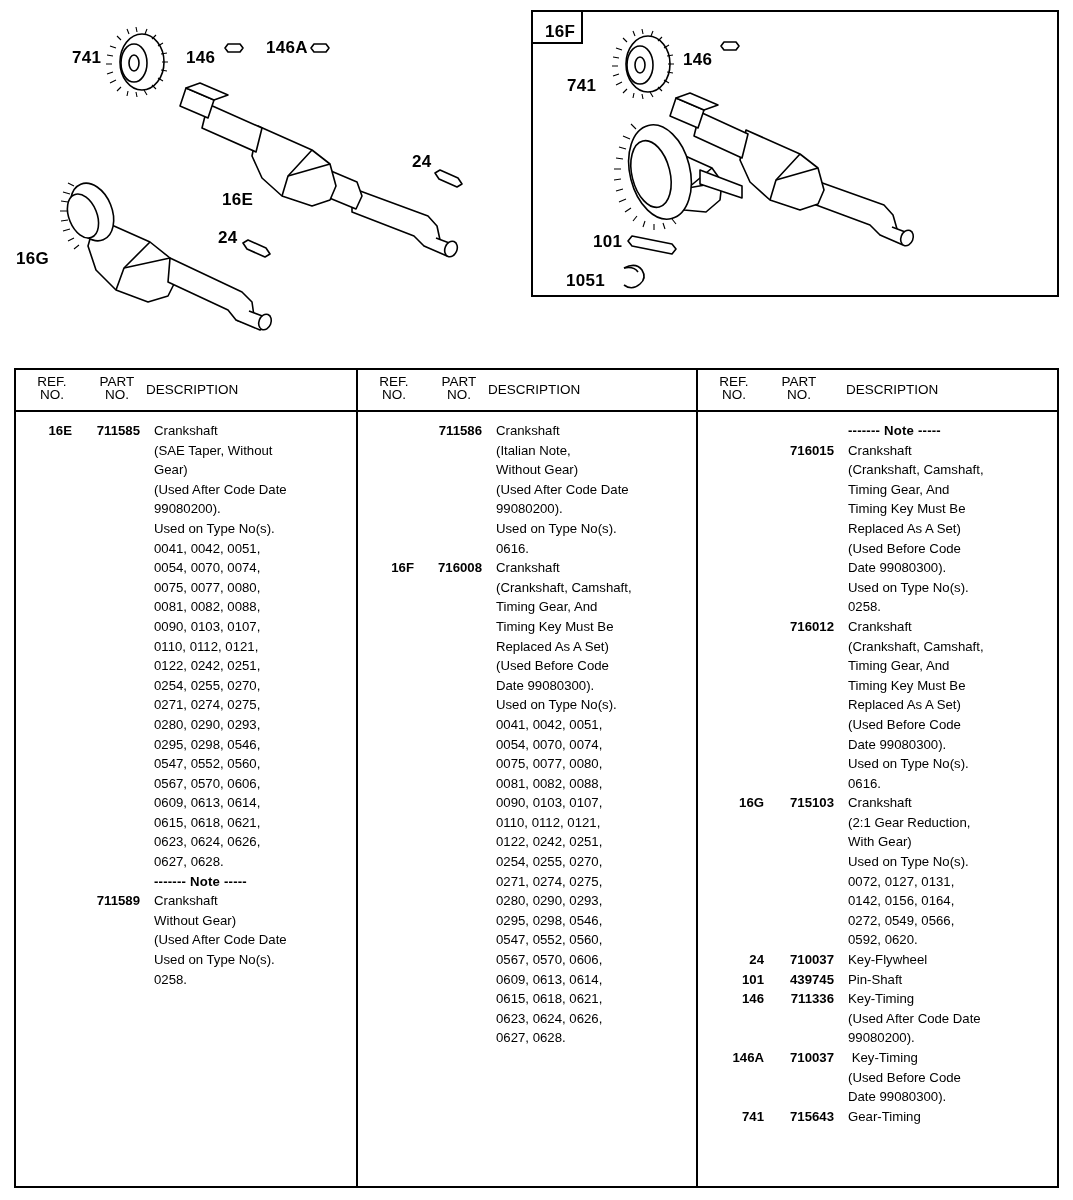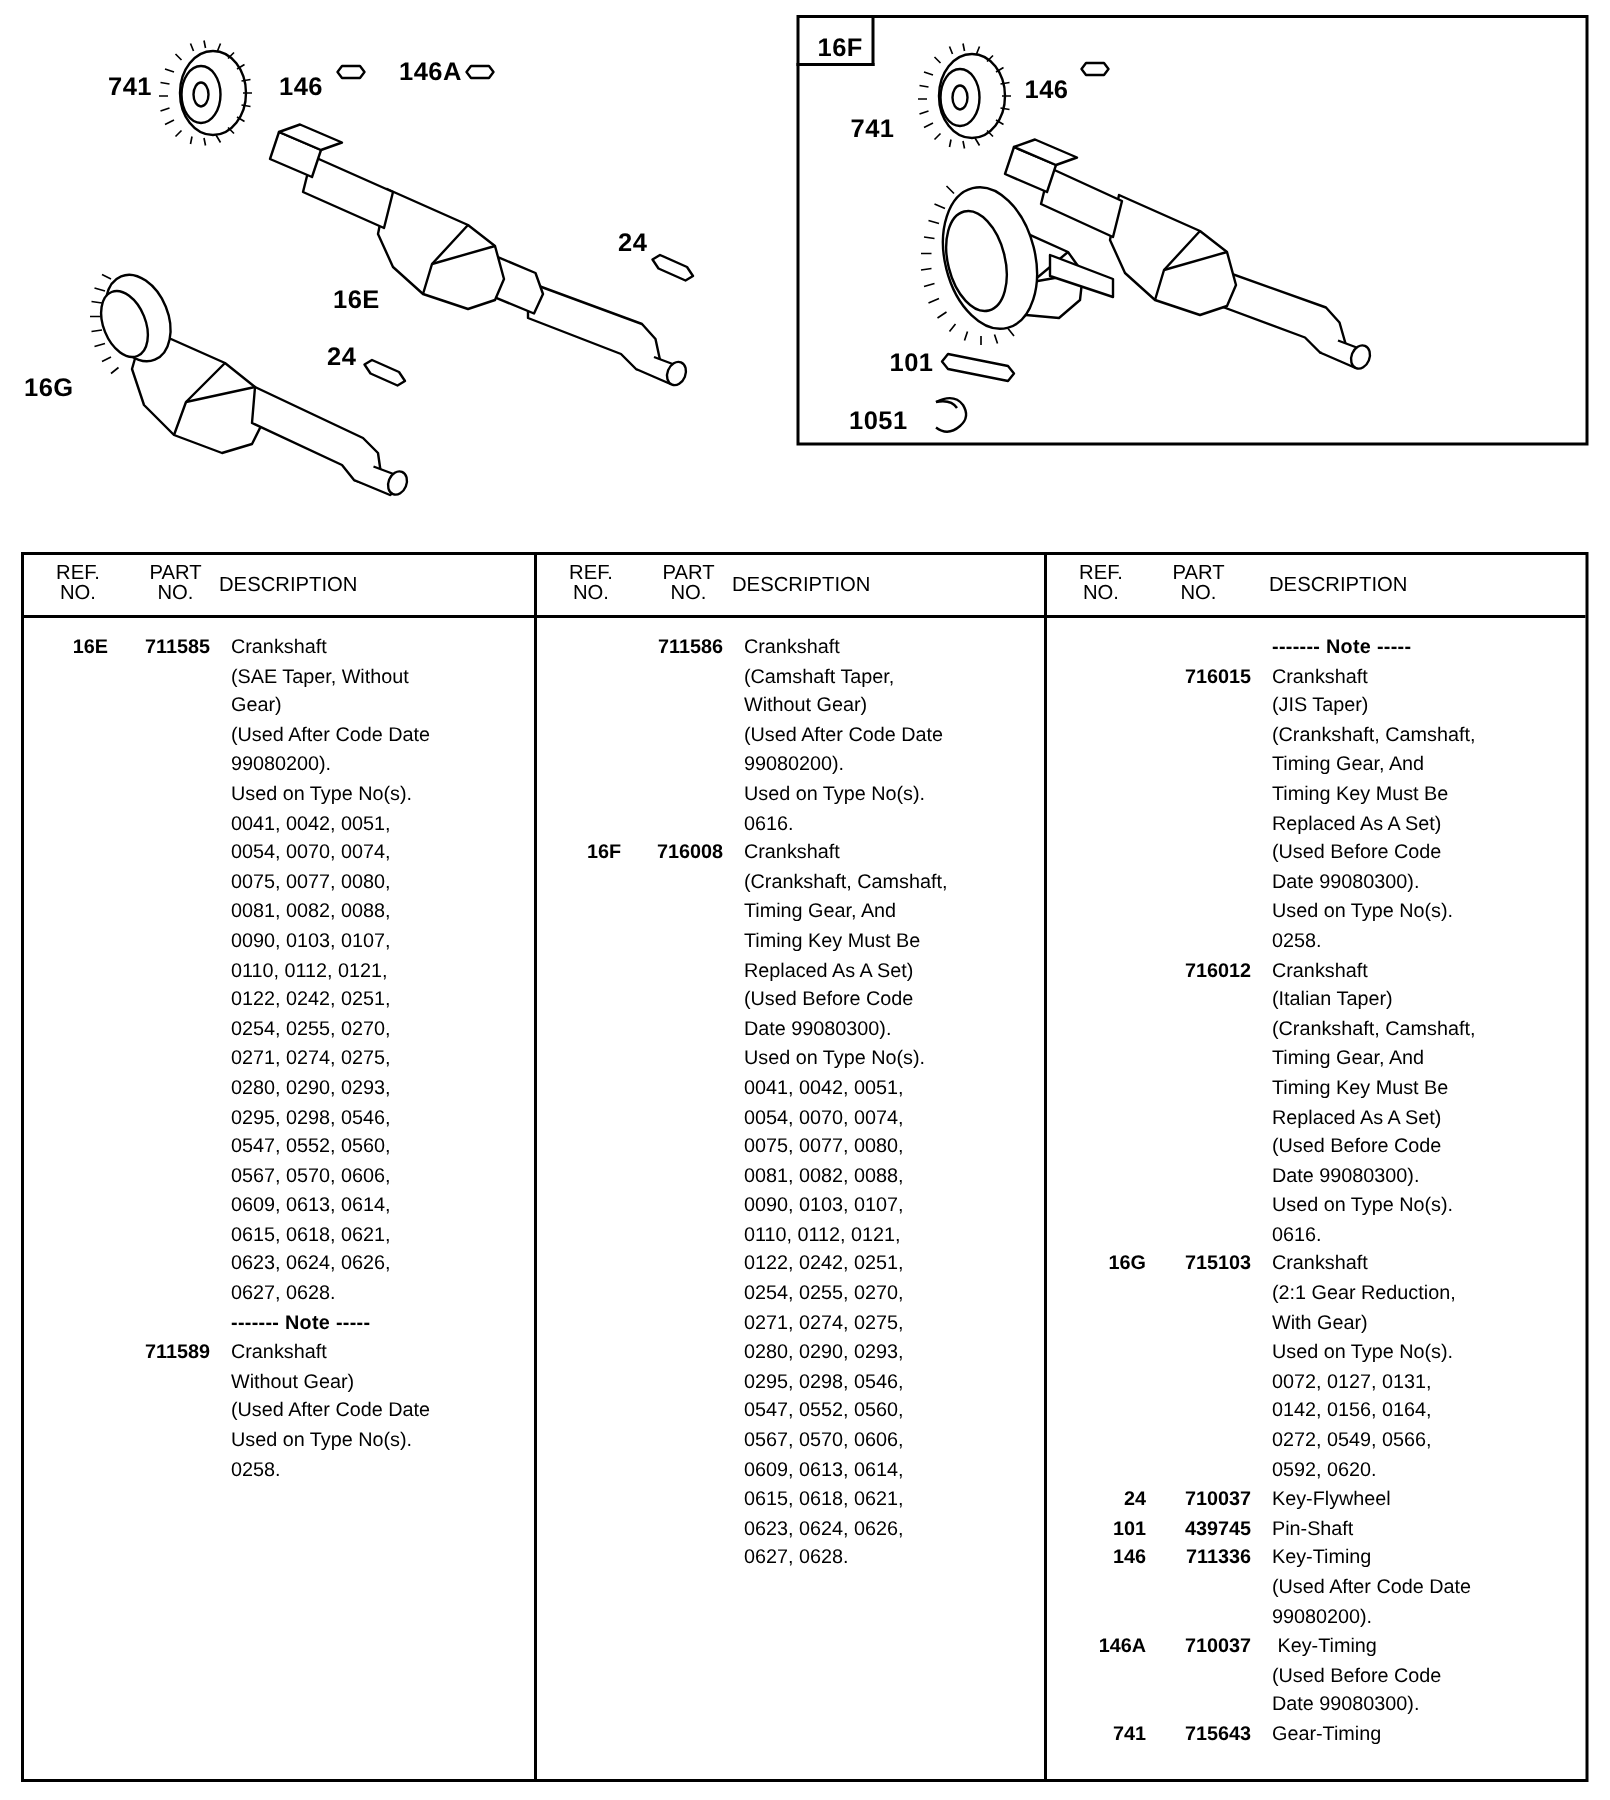--- a/index.html
+++ b/index.html
@@ -419,21 +419,21 @@
     </div>
     <div class="rows">
         <div class="row">
           <span class="c-ref"></span>
           <span class="c-part">711586</span>
           <span class="c-desc">Crankshaft</span>
         </div>
         <div class="row">
           <span class="c-ref"></span>
           <span class="c-part"></span>
-          <span class="c-desc">(Camshaft Taper,</span>
+          <span class="c-desc">(Italian Note,</span>
         </div>
         <div class="row">
           <span class="c-ref"></span>
           <span class="c-part"></span>
           <span class="c-desc">Without Gear)</span>
         </div>
         <div class="row">
           <span class="c-ref"></span>
           <span class="c-part"></span>
           <span class="c-desc">(Used After Code Date</span>
@@ -600,25 +600,20 @@
           <span class="c-desc note">------- Note -----</span>
         </div>
         <div class="row">
           <span class="c-ref"></span>
           <span class="c-part">716015</span>
           <span class="c-desc">Crankshaft</span>
         </div>
         <div class="row">
           <span class="c-ref"></span>
           <span class="c-part"></span>
-          <span class="c-desc">(JIS Taper)</span>
-        </div>
-        <div class="row">
-          <span class="c-ref"></span>
-          <span class="c-part"></span>
           <span class="c-desc">(Crankshaft, Camshaft,</span>
         </div>
         <div class="row">
           <span class="c-ref"></span>
           <span class="c-part"></span>
           <span class="c-desc">Timing Gear, And</span>
         </div>
         <div class="row">
           <span class="c-ref"></span>
           <span class="c-part"></span>
@@ -646,25 +641,20 @@
         </div>
         <div class="row">
           <span class="c-ref"></span>
           <span class="c-part"></span>
           <span class="c-desc">0258.</span>
         </div>
         <div class="row">
           <span class="c-ref"></span>
           <span class="c-part">716012</span>
           <span class="c-desc">Crankshaft</span>
-        </div>
-        <div class="row">
-          <span class="c-ref"></span>
-          <span class="c-part"></span>
-          <span class="c-desc">(Italian Taper)</span>
         </div>
         <div class="row">
           <span class="c-ref"></span>
           <span class="c-part"></span>
           <span class="c-desc">(Crankshaft, Camshaft,</span>
         </div>
         <div class="row">
           <span class="c-ref"></span>
           <span class="c-part"></span>
           <span class="c-desc">Timing Gear, And</span>

